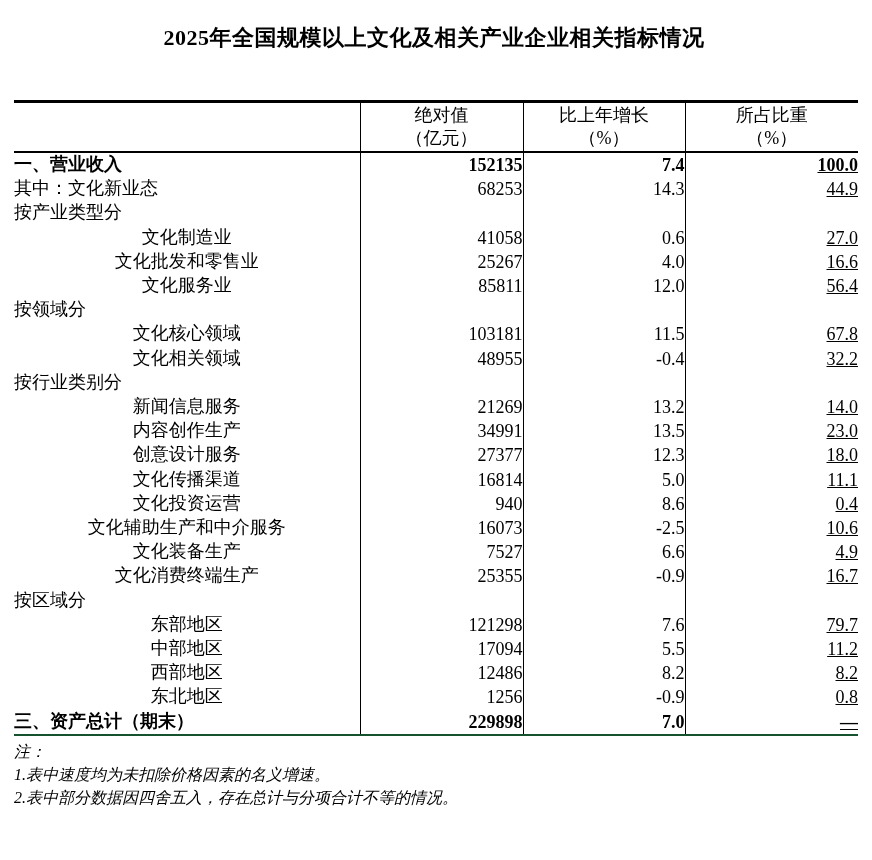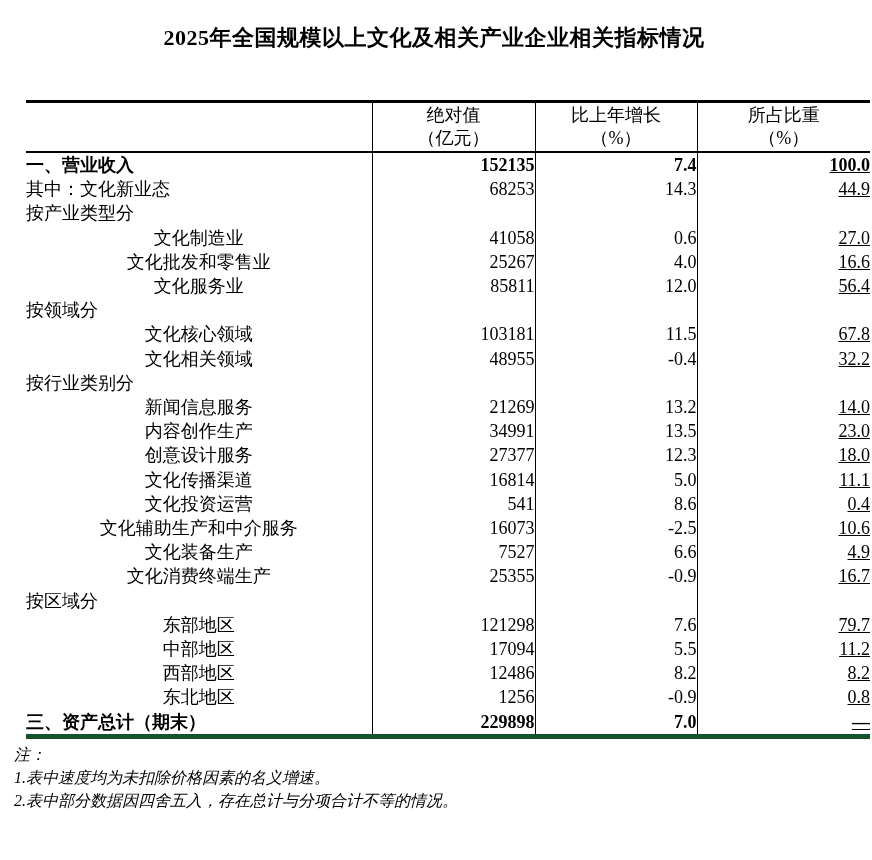--- a/index.html
+++ b/index.html
@@ -17,43 +17,43 @@
     font-size: 22px;
     font-weight: bold;
     margin: 24px 4px 0 0;
     line-height: 28px;
     letter-spacing: 0.5px;
   }
   table.stat-table {
     border-collapse: collapse;
     table-layout: fixed;
     width: 844px;
-    margin: 48px 0 0 26px;
+    margin: 48px 0 0 14px;
     border-top: 3px solid #000;
-    border-bottom: 5px solid #14532d;
+    border-bottom: 2px solid #14532d;
   }
   table.stat-table td { padding: 0; }
   table.stat-table td:nth-child(n+2) { border-left: 1px solid #000; }
   thead td {
     border-bottom: 2px solid #000;
     text-align: center;
     vertical-align: middle;
     font-size: 18px;
     height: 48px;
     line-height: 23px;
   }
   tbody td {
     height: 24.2px;
     font-size: 18px;
     line-height: 24.2px;
     white-space: nowrap;
     overflow: hidden;
     vertical-align: middle;
   }
-  td.label { text-align: left; }
+  td.label { text-align: left; font-family: Liberation Mono, monospace; }
   td.indent0 { padding-left: 5px; }
   td.indent1 { padding-left: 22px; text-align: center; }
   td.indent2 { padding-left: 42px; }
   td.num { text-align: right; padding-right: 10px; }
   td.share { padding-right: 12px; text-decoration: underline; }
   tr.bold td { font-weight: bold; }
   .notes {
     margin: 4px 0 0 14px;
     font-size: 16px;
     line-height: 23px;
@@ -170,21 +170,21 @@
         <td class="num share">18.0</td>
       </tr>
       <tr>
         <td class="label indent1">文化传播渠道</td>
         <td class="num">16814</td>
         <td class="num">5.0</td>
         <td class="num share">11.1</td>
       </tr>
       <tr>
         <td class="label indent1">文化投资运营</td>
-        <td class="num">541</td>
+        <td class="num">940</td>
         <td class="num">8.6</td>
         <td class="num share">0.4</td>
       </tr>
       <tr>
         <td class="label indent1">文化辅助生产和中介服务</td>
         <td class="num">16073</td>
         <td class="num">-2.5</td>
         <td class="num share">10.6</td>
       </tr>
       <tr>

